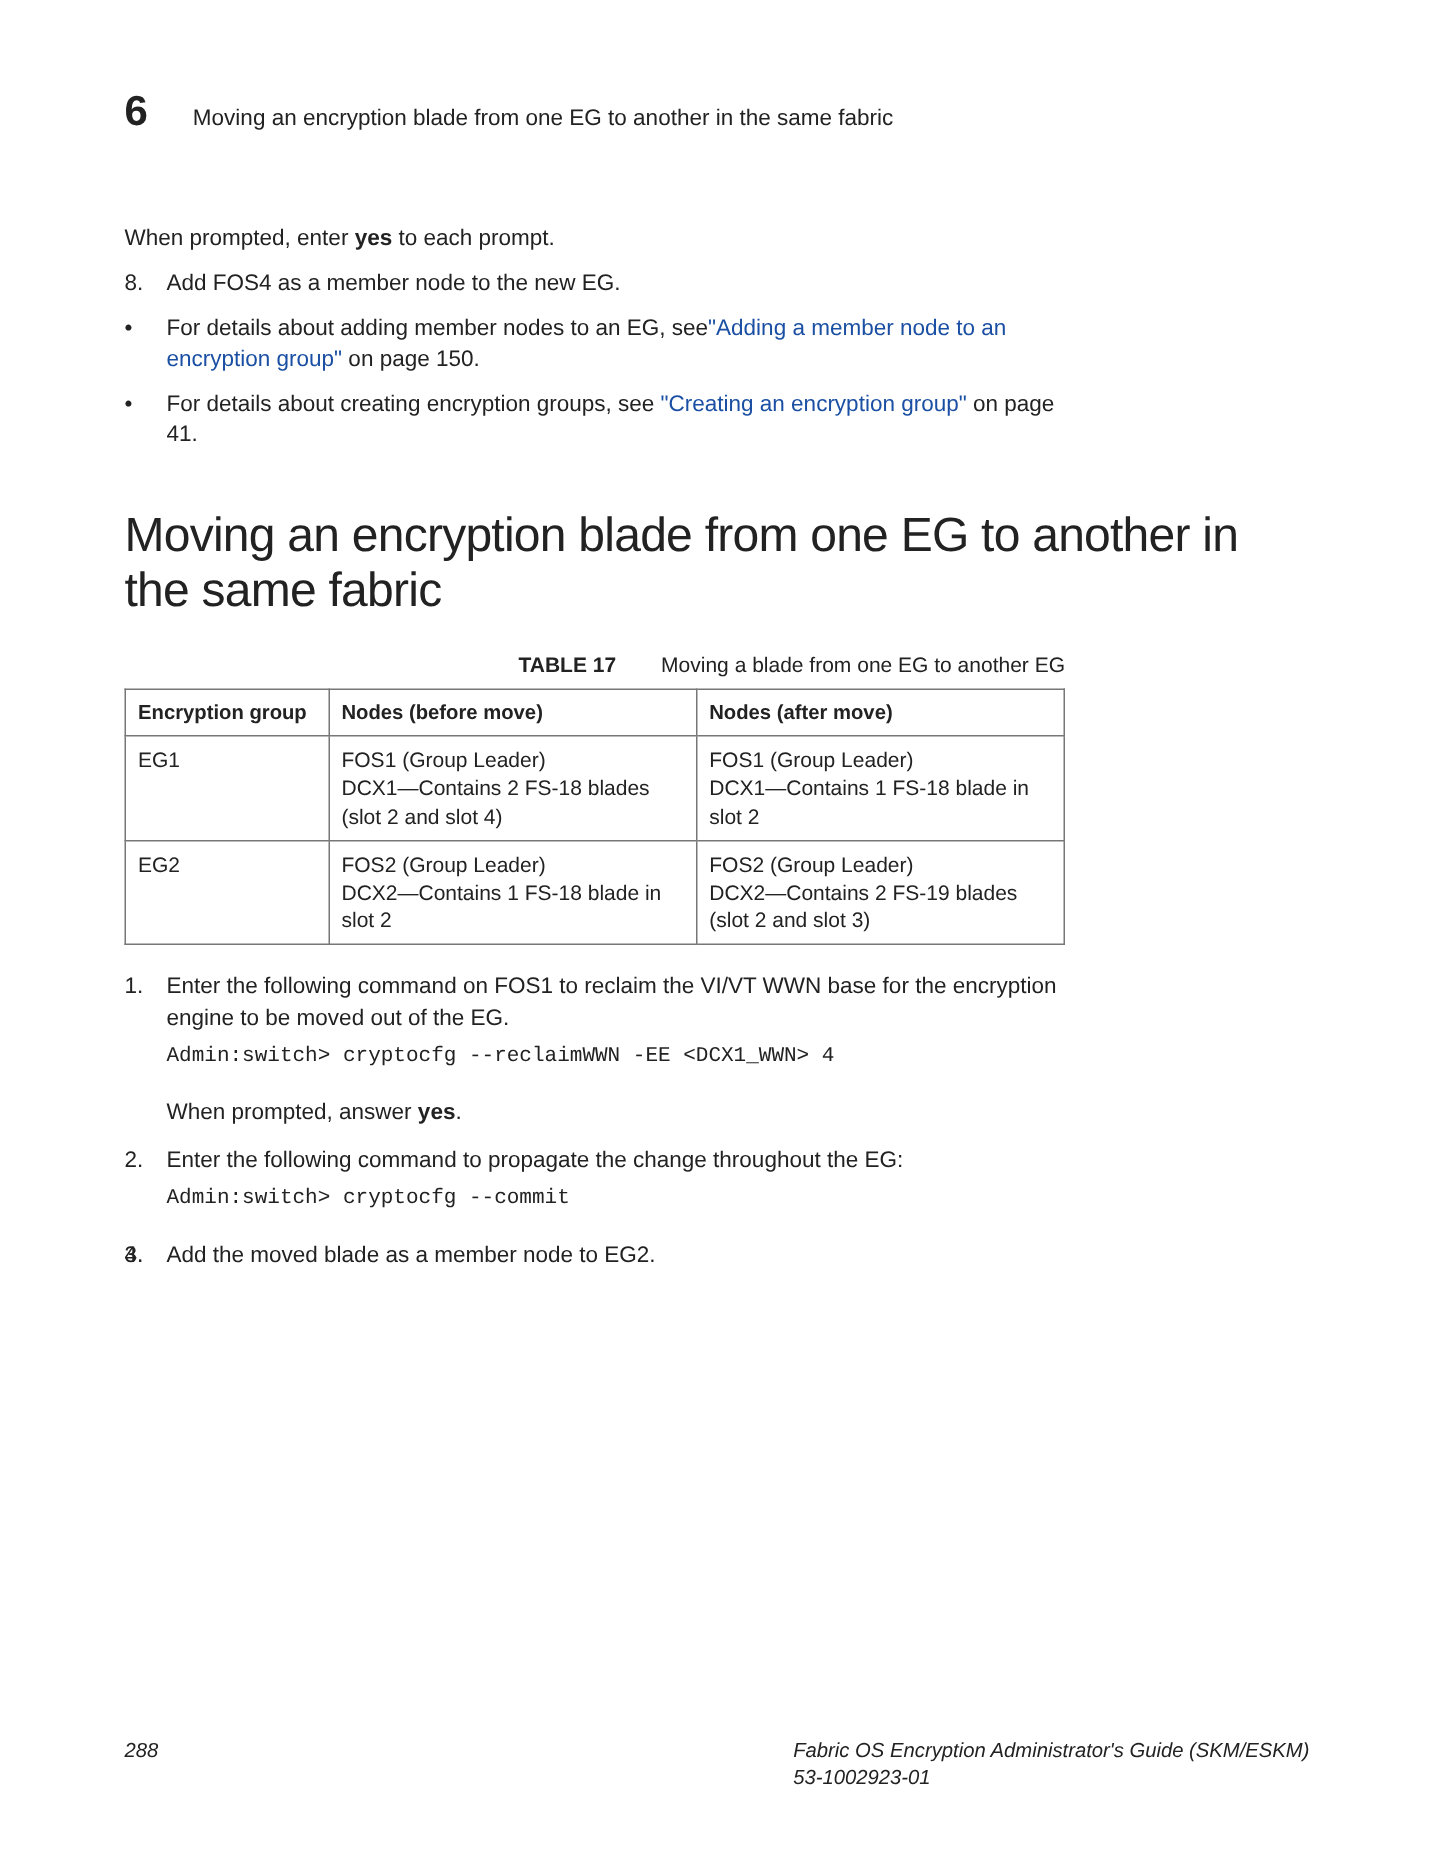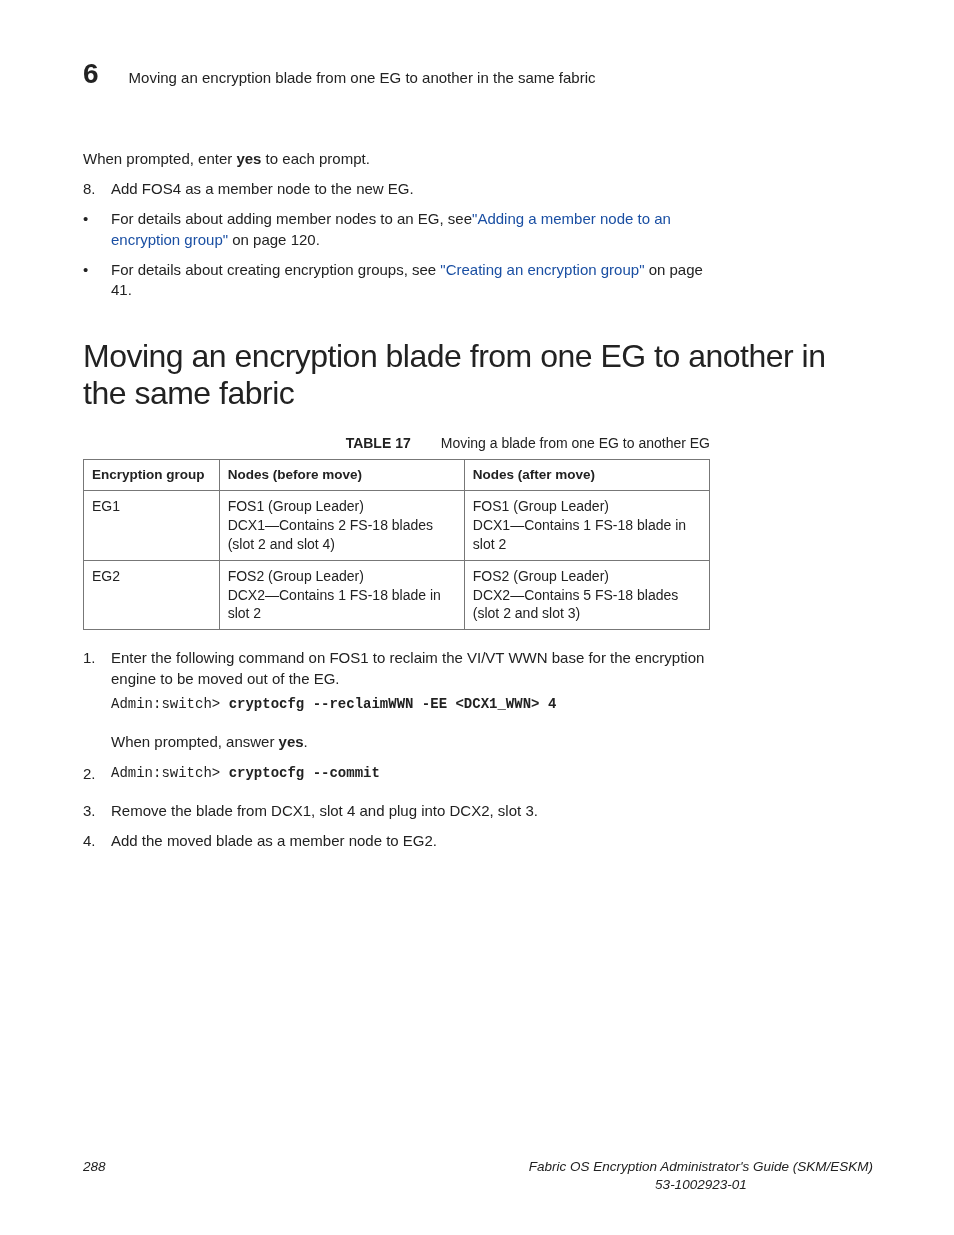--- a/index.html
+++ b/index.html
@@ -83,32 +83,32 @@
   table.data th { font-weight: 700; font-size: 13.5px; }
   .col1 { width: 125px; }
   .col2 { width: 251px; }
   .col3 { width: 251px; }
   .code {
     font-family: "Courier New", monospace;
     font-size: 14px;
     white-space: pre;
     margin: 6px 0 18px 0;
   }
-  .code .bold { font-weight: 700; text-align: center; }
+  .code .bold { font-weight: 400; text-align: center; }
   .bold { font-weight: 700; }
   .footer {
     position: absolute;
     left: 83px;
     width: 790px;
     top: 1158px;
     font-style: italic;
     font-size: 13.5px;
   }
   .footer .pn { float: left; font-style: italic; }
-  .footer .ft { float: right; text-align: center; line-height: 1.3; }
+  .footer .ft { float: right; text-align: left; line-height: 1.3; }
 </style>
 </head>
 <body>
 
 <div class="page">
 
   <div class="running-head">
     <div class="chapnum">6</div>
     <div class="runtitle">Moving an encryption blade from one EG to another in the same fabric</div>
   </div>
@@ -118,21 +118,21 @@
       <span>When prompted, enter </span><span class="bold">yes</span><span> to each prompt.</span>
     </p>
 
     <div class="ol-item">
       <span class="marker">8.</span>
       <span>Add FOS4 as a member node to the new EG.</span>
     </div>
 
     <div class="ul-item">
       <span class="marker">•</span>
-      <span>For details about adding member nodes to an EG, see</span><a class="link">"Adding a member node to an encryption group"</a><span> on page 120.</span>
+      <span>For details about adding member nodes to an EG, see</span><a class="link">"Adding a member node to an encryption group"</a><span> on page 150.</span>
     </div>
 
     <div class="ul-item">
       <span class="marker">•</span>
       <span>For details about creating encryption groups, see </span><a class="link">"Creating an encryption group"</a><span> on page 41.</span>
     </div>
   </div>
 
   <h1 class="section">Moving an encryption blade from one EG to another in the same fabric</h1>
 
@@ -164,43 +164,43 @@
           </td>
         </tr>
         <tr>
           <td>EG2</td>
           <td>
             <div>FOS2 (Group Leader)</div>
             <div>DCX2—Contains 1 FS-18 blade in slot 2</div>
           </td>
           <td>
             <div>FOS2 (Group Leader)</div>
-            <div>DCX2—Contains 5 FS-18 blades (slot 2 and slot 3)</div>
+            <div>DCX2—Contains 2 FS-19 blades (slot 2 and slot 3)</div>
           </td>
         </tr>
       </tbody>
     </table>
 
     <div class="ol-item">
       <span class="marker">1.</span>
       <span>Enter the following command on FOS1 to reclaim the VI/VT WWN base for the encryption engine to be moved out of the EG.</span>
       <div class="code"><span>Admin:switch&gt; </span><span class="bold">cryptocfg --reclaimWWN -EE &lt;DCX1_WWN&gt; 4</span></div>
       <p class="para" style="margin-bottom:12px">
         <span>When prompted, answer </span><span class="bold">yes</span><span>.</span>
       </p>
     </div>
 
     <div class="ol-item">
       <span class="marker">2.</span>
+      <span>Enter the following command to propagate the change throughout the EG:</span>
       <div class="code"><span>Admin:switch&gt; </span><span class="bold">cryptocfg --commit</span></div>
     </div>
 
     <div class="ol-item">
       <span class="marker">3.</span>
-      <span>Remove the blade from DCX1, slot 4 and plug into DCX2, slot 3.</span>
     </div>
 
     <div class="ol-item">
       <span class="marker">4.</span>
       <span>Add the moved blade as a member node to EG2.</span>
     </div>
 
   </div>
 </div>
 

